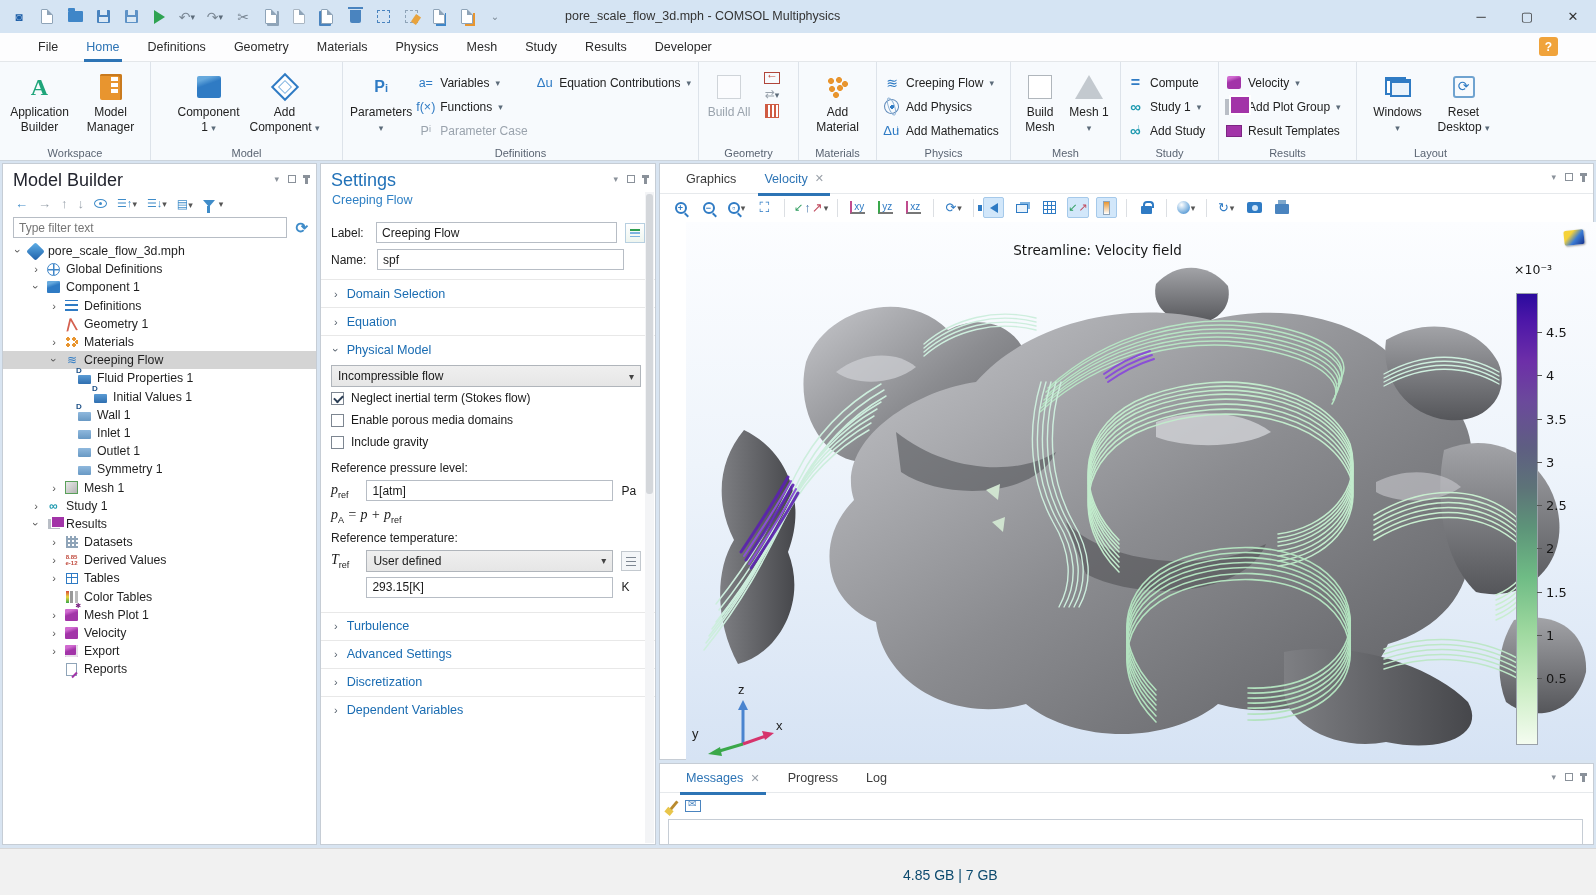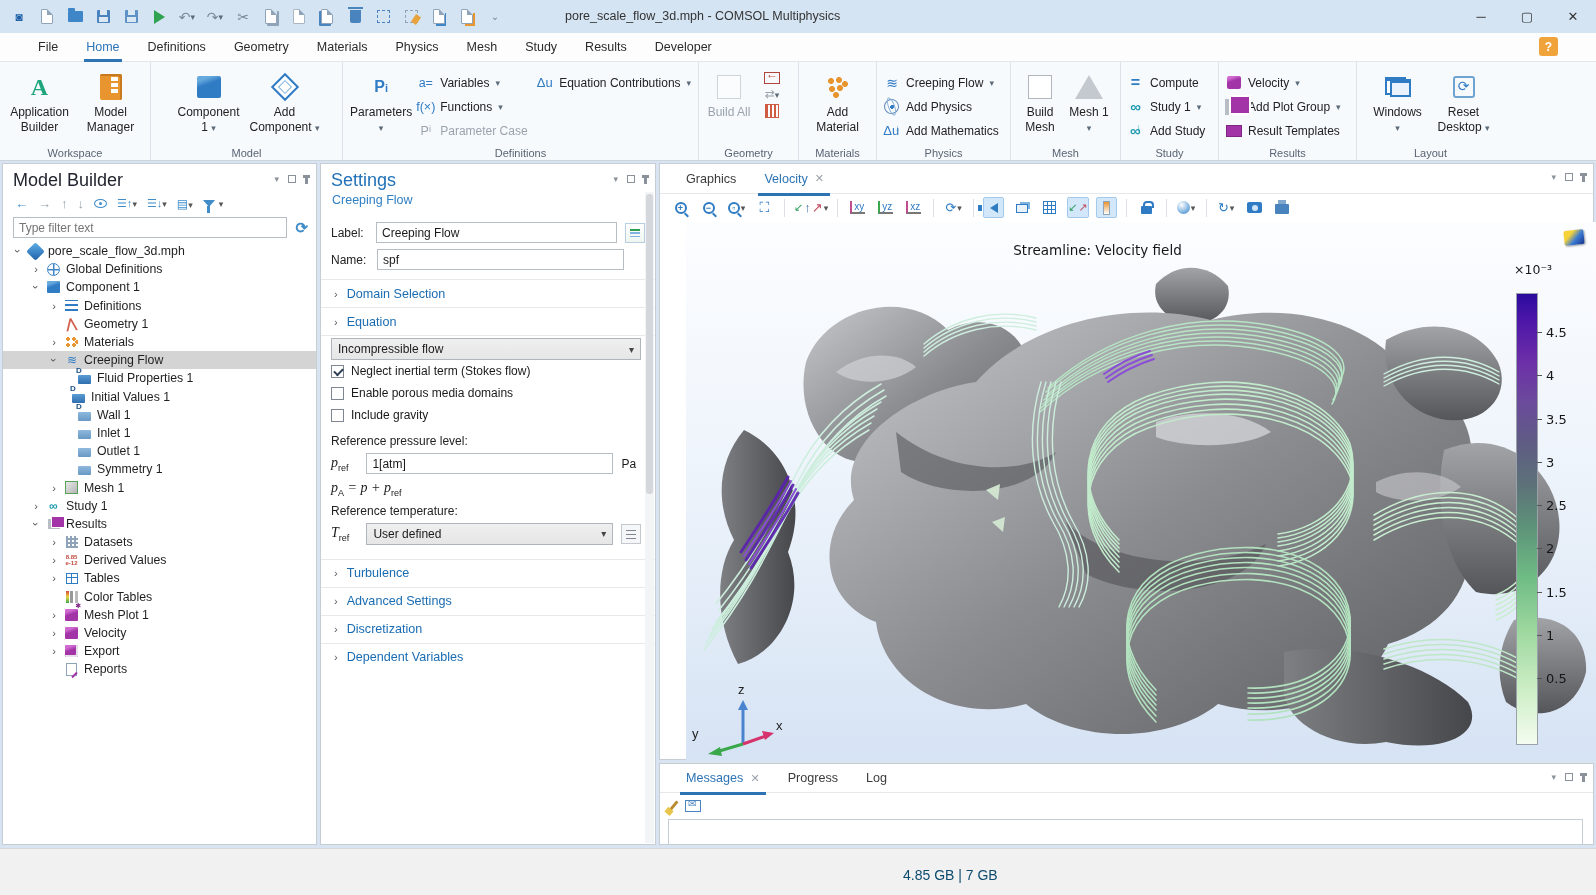--- a/index.html
+++ b/index.html
@@ -575,21 +575,21 @@
           <span class="ic-flow">≋</span>
         </span>
       <span>Creeping Flow</span>
       </div>
     <div class="trow" style="padding-left:74px">
       <span class="ic">
           <span class="ic-node d"></span>
         </span>
       <span>Fluid Properties 1</span>
       </div>
-    <div class="trow" style="padding-left:68px">
+    <div class="trow" style="padding-left:90px">
       <span class="ic">
           <span class="ic-node d"></span>
         </span>
       <span>Initial Values 1</span>
       </div>
     <div class="trow" style="padding-left:74px">
       <span class="ic">
           <span class="ic-node d lite"></span>
         </span>
       <span>Wall 1</span>
@@ -717,20 +717,24 @@
   <div class="sec-head">
     <span class="sec-chev">›</span>
       <span>Domain Selection</span>
     </div>
   <div class="sec-sep" style="margin-top:0"></div>
   <div class="sec-head">
     <span class="sec-chev">›</span>
       <span>Equation</span>
     </div>
   <div class="sec-sep" style="margin-top:0"></div>
+  <div class="sec-head">
+    <span class="sec-chev exp">›</span>
+      <span>Physical Model</span>
+    </div>
 
   <div class="pm-body">
     <div class="combo">
       <span>Incompressible flow</span>
         <span class="cararrow">▾</span>
     </div>
     <div class="chk-row">
       <span class="chkbox checked"></span>
       <span>Neglect inertial term (Stokes flow)</span>
     </div>
@@ -752,20 +756,25 @@
       <span>p</span><span class="sub">A</span><span> = p + p</span><span class="sub">ref</span>
     </div>
     <div class="pm-label">Reference temperature:</div>
     <div style="display:flex; align-items:center; gap:8px">
       <span class="sym" style="width:28px"><span>T</span><span class="sub">ref</span></span>
       <div class="combo" style="width:252px">
         <span>User defined</span>
           <span class="cararrow">▾</span>
       </div>
       <span class="listbtn"></span>
+    </div>
+    <div style="display:flex; align-items:center; gap:8px; margin-top:5px">
+      <span style="width:28px"></span>
+      <input class="tinput" style="width: 252px;" value="293.15[K]">
+      <span class="unit">K</span>
     </div>
   </div>
 
   <div class="sec-sep"></div>
   <div class="sec-head">
     <span class="sec-chev">›</span>
       <span>Turbulence</span>
     </div>
   <div class="sec-sep" style="margin-top:0"></div>
   <div class="sec-head">

